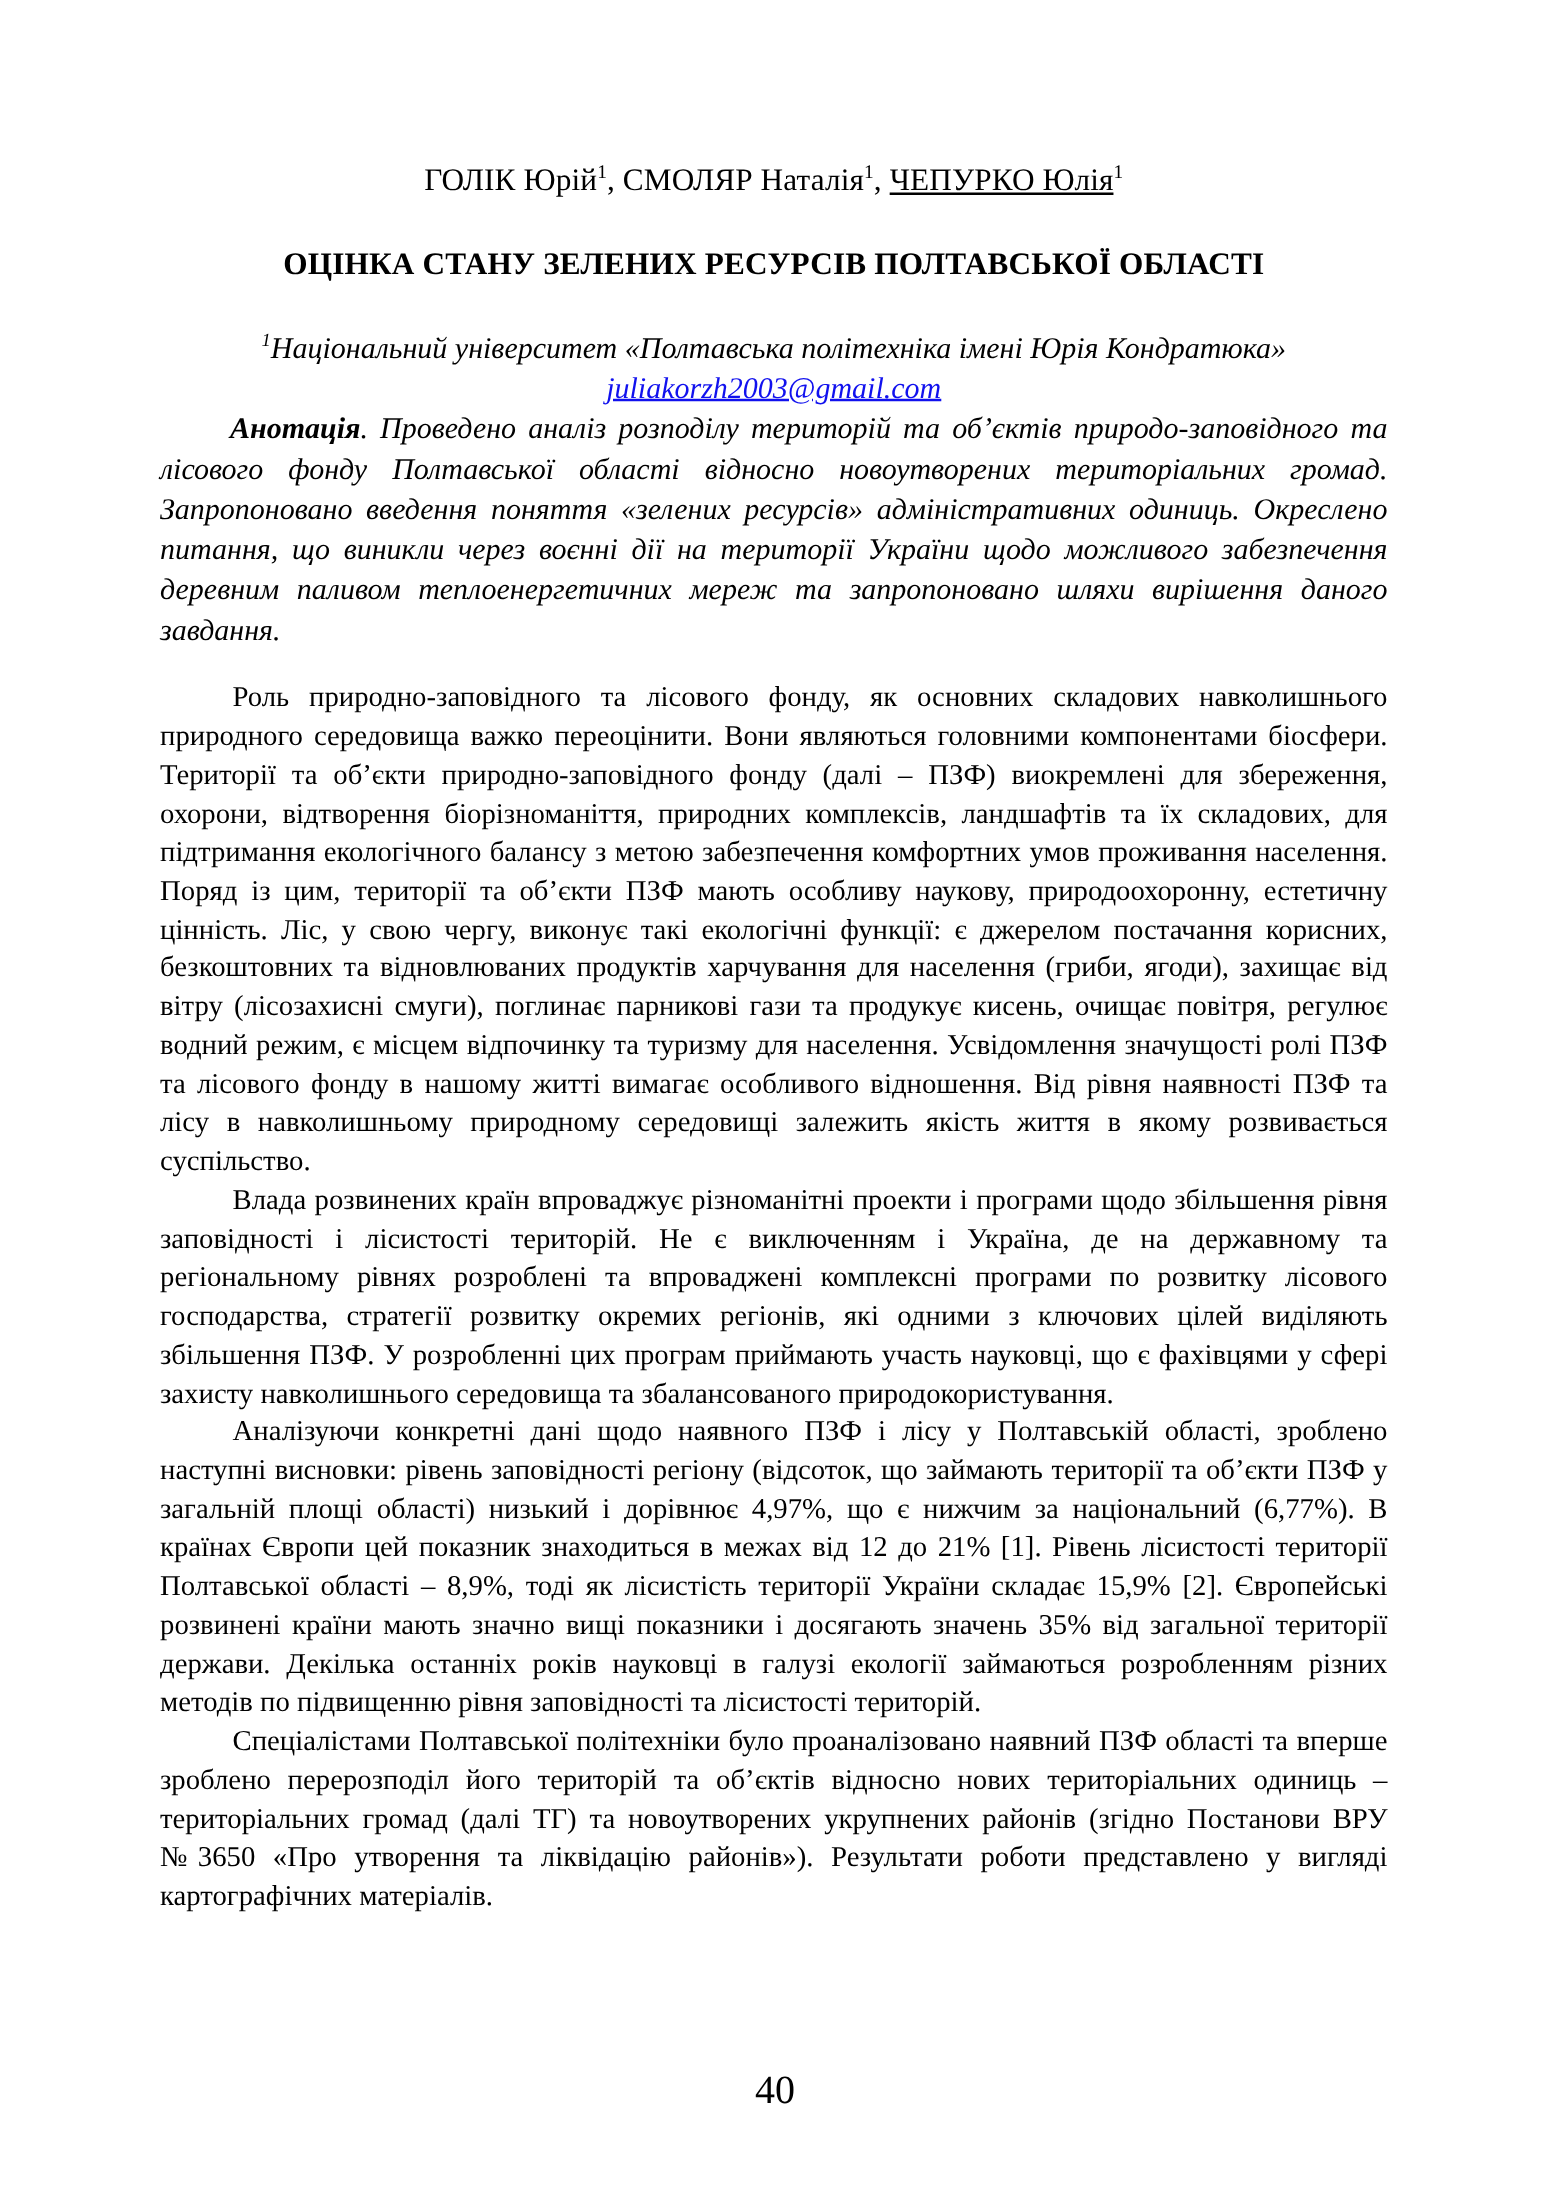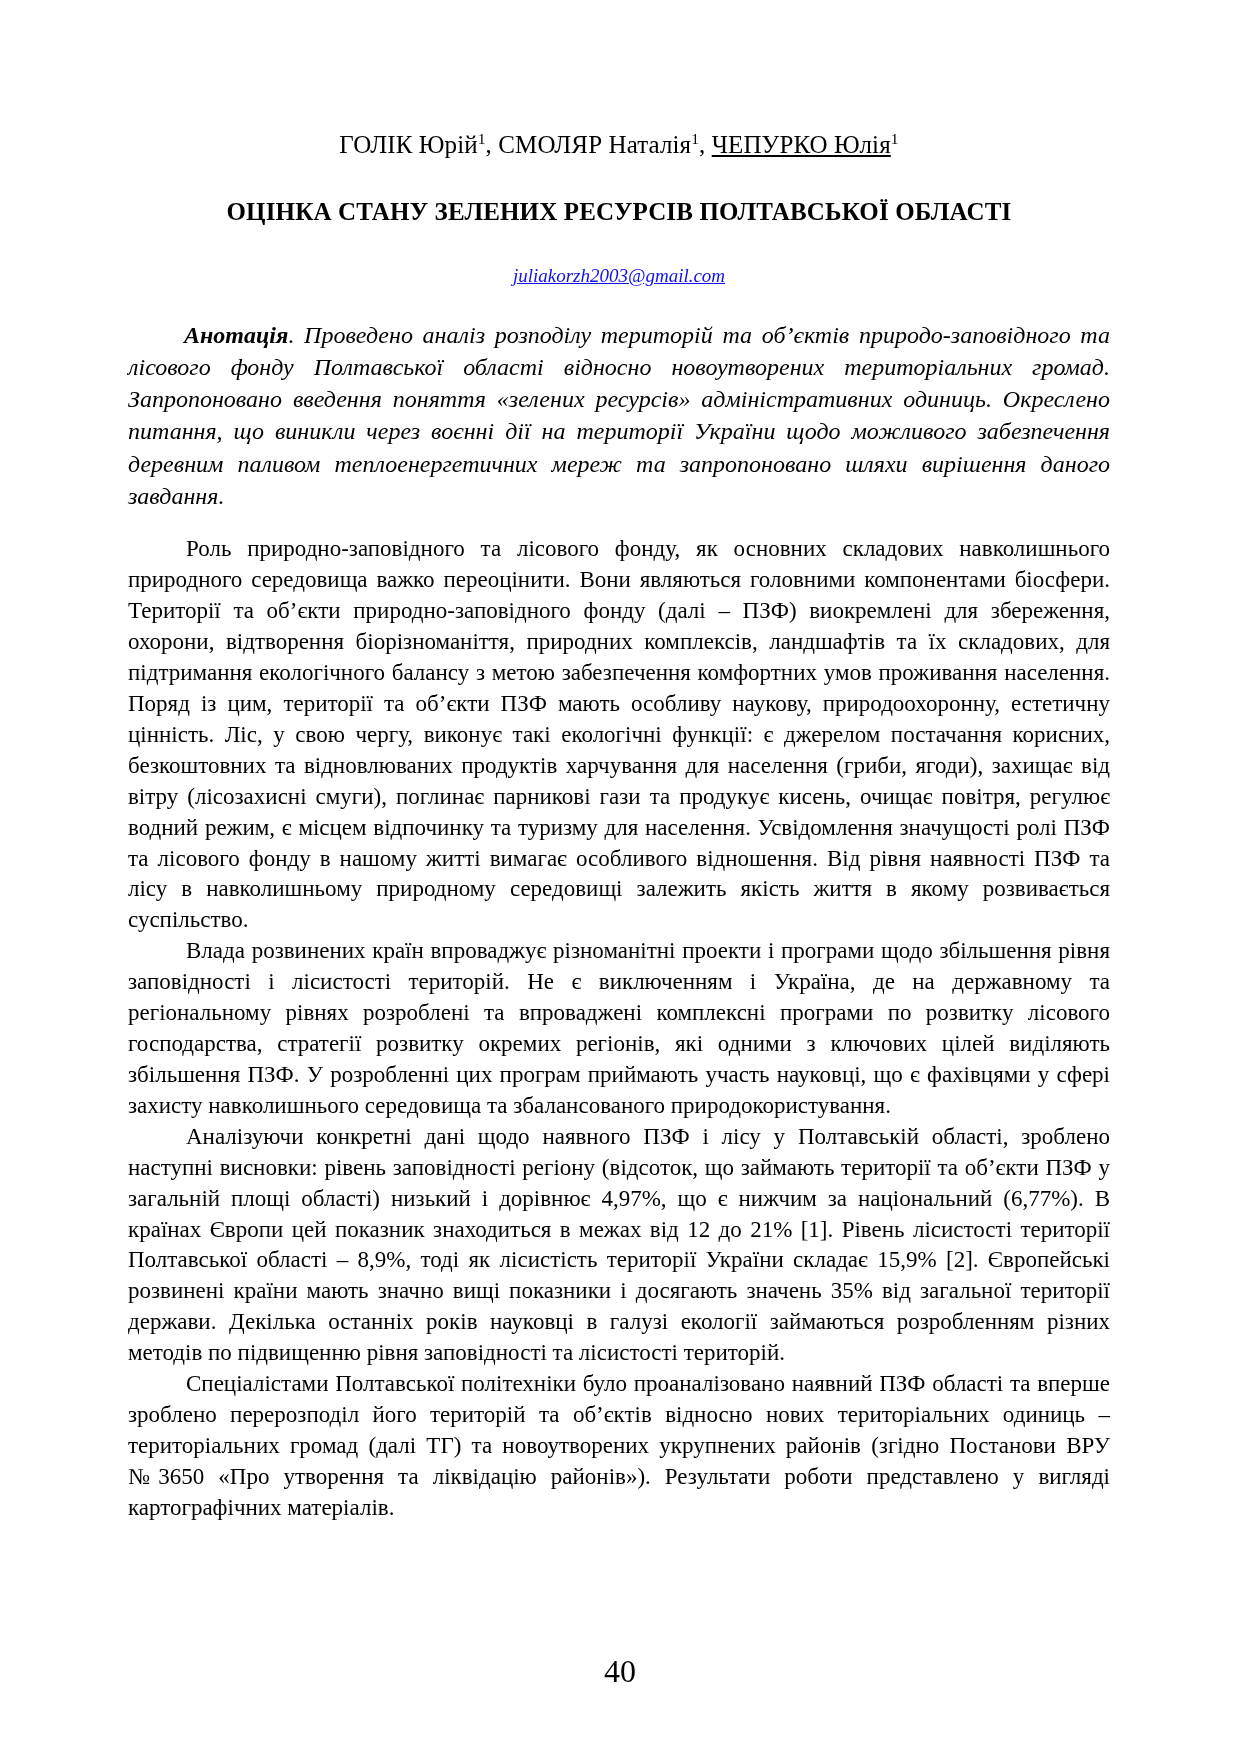--- a/index.html
+++ b/index.html
@@ -64,35 +64,34 @@
   }
   .affiliation .line {
     display: block;
   }
   .affiliation sup.aff {
     font-size: 0.62em;
   }
 
   .email-line {
     text-align: center;
-    font-size: 19px;
+    font-size: 24px;
     line-height: 1.30;
-    margin-top: 17px;
+    margin-top: 1px;
   }
   .email-link {
     font-style: italic;
     color: #1111ee;
     text-decoration: underline;
     text-underline-offset: 1px;
     cursor: pointer;
   }
 
   
   .abstract {
-    margin-top: 30px;
     font-style: italic;
     font-size: 24px;
     line-height: 1.345;
     text-align: justify;
     text-indent: 56px;
     text-justify: inter-word;
     hyphens: none;
   }
   .abstract .lead {
     font-weight: bold;
@@ -130,20 +129,21 @@
 <div class="page">
   <div class="content">
 
     <div class="authors">
       <span>ГОЛІК Юрій</span><sup class="aff">1</sup><span>, СМОЛЯР Наталія</span><sup class="aff">1</sup><span>, </span><span class="uline">ЧЕПУРКО Юлія</span><sup class="aff">1</sup>
     </div>
 
     <h1 class="doc-title">ОЦІНКА СТАНУ ЗЕЛЕНИХ РЕСУРСІВ ПОЛТАВСЬКОЇ ОБЛАСТІ</h1>
 
     <div class="affiliation">
+      <span class="line"><sup class="aff">1</sup><span>Національний університет «Полтавська політехніка імені Юрія Кондратюка»</span></span>
     </div>
     <div class="email-line">
       <span class="email-link">juliakorzh2003@gmail.com</span>
     </div>
 
     <div class="abstract">
       <span class="lead">Анотація</span><span>. Проведено аналіз розподілу територій та об’єктів природо-заповідного та лісового фонду Полтавської області відносно новоутворених територіальних громад. Запропоновано введення поняття «зелених ресурсів» адміністративних одиниць. Окреслено питання, що виникли через воєнні дії на території України щодо можливого забезпечення деревним паливом теплоенергетичних мереж та запропоновано шляхи вирішення даного завдання.</span>
     </div>
 
     <div class="body-block">

